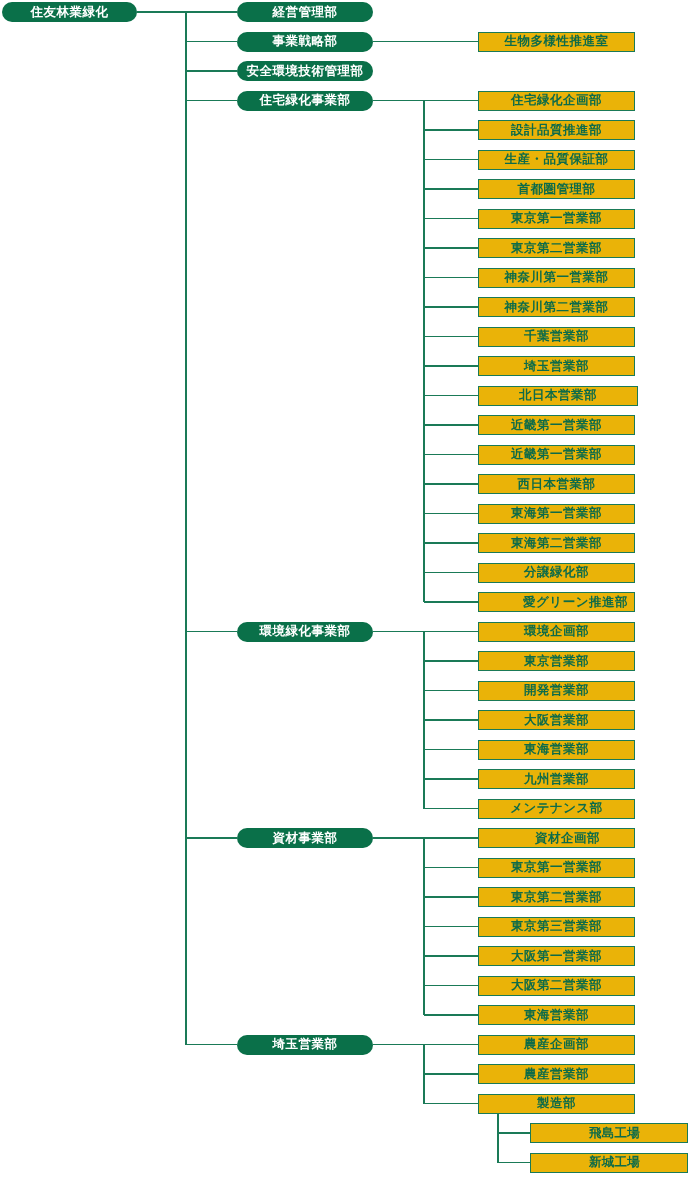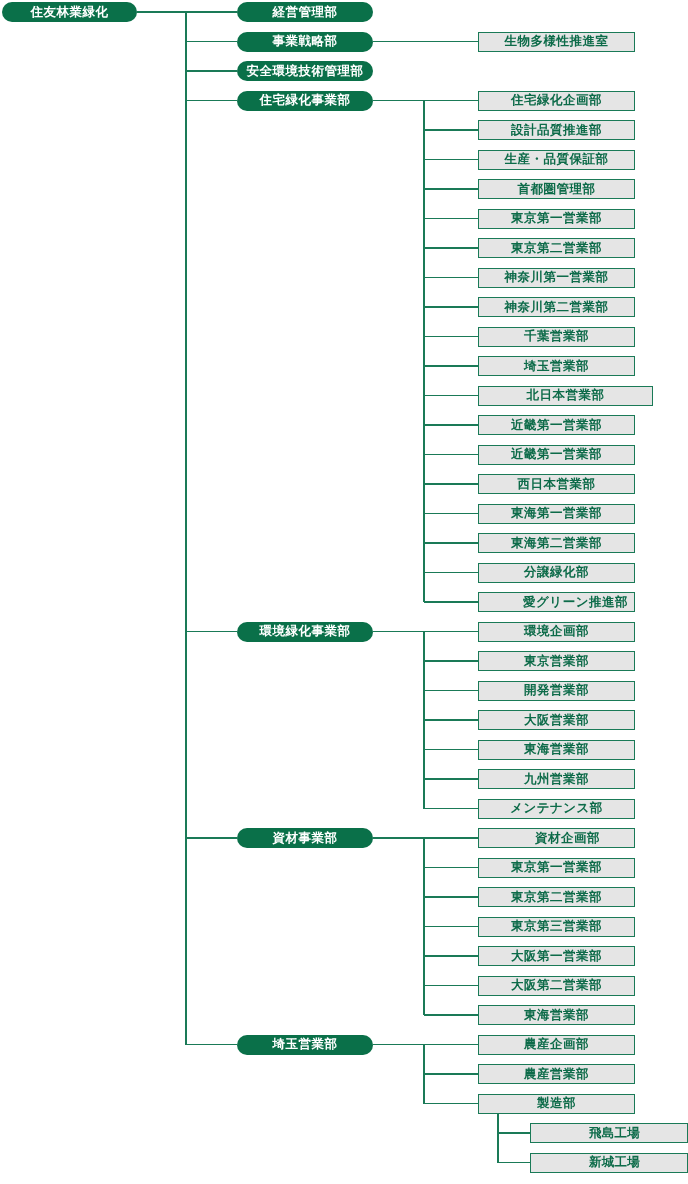--- a/index.html
+++ b/index.html
@@ -14,21 +14,21 @@
   .node{position:absolute;box-sizing:border-box;display:flex;align-items:center;justify-content:center;}
 
   .pill{
     background:#0a7049;color:#ffffff;border-radius:11px;
     font-weight:bold;letter-spacing:.5px;
   }
   .pill.root{font-size:12.5px;}
   .pill.lvl2{font-size:12.5px;}
 
   .box{
-    background:#e5e5e5;border:1.6px solid #1a7a57;color:#0d6b49;
+    background:#eab308;border:1.6px solid #1a7a57;color:#0d6b49;
     font-size:12.5px;font-weight:bold;letter-spacing:.5px;
   }
   .box.wide{letter-spacing:.3px;padding-left:11px;}
 </style>
 </head>
 <body>
 
 <div id="chart">
   <svg class="lines" id="lines" xmlns="http://www.w3.org/2000/svg">
       <line x1="137" y1="12" x2="186" y2="12" stroke="#1a7a57" stroke-width="1.6" shape-rendering="crispEdges"></line>
@@ -99,21 +99,21 @@
       <div class="node box" style="left: 478px; top: 90.5px; width: 157px; height: 20px;">住宅緑化企画部</div>
       <div class="node box" style="left: 478px; top: 120px; width: 157px; height: 20px;">設計品質推進部</div>
       <div class="node box" style="left: 478px; top: 149.5px; width: 157px; height: 20px;">生産・品質保証部</div>
       <div class="node box" style="left: 478px; top: 179px; width: 157px; height: 20px;">首都圏管理部</div>
       <div class="node box" style="left: 478px; top: 208.5px; width: 157px; height: 20px;">東京第一営業部</div>
       <div class="node box" style="left: 478px; top: 238px; width: 157px; height: 20px;">東京第二営業部</div>
       <div class="node box" style="left: 478px; top: 267.5px; width: 157px; height: 20px;">神奈川第一営業部</div>
       <div class="node box" style="left: 478px; top: 297px; width: 157px; height: 20px;">神奈川第二営業部</div>
       <div class="node box" style="left: 478px; top: 326.5px; width: 157px; height: 20px;">千葉営業部</div>
       <div class="node box" style="left: 478px; top: 356px; width: 157px; height: 20px;">埼玉営業部</div>
-      <div class="node box" style="left: 478px; top: 385.5px; width: 175px; height: 20px;">北日本営業部</div>
+      <div class="node box" style="left: 478px; top: 385.5px; width: 160px; height: 20px;">北日本営業部</div>
       <div class="node box" style="left: 478px; top: 415px; width: 157px; height: 20px;">近畿第一営業部</div>
       <div class="node box" style="left: 478px; top: 444.5px; width: 157px; height: 20px;">近畿第一営業部</div>
       <div class="node box" style="left: 478px; top: 474px; width: 157px; height: 20px;">西日本営業部</div>
       <div class="node box" style="left: 478px; top: 503.5px; width: 157px; height: 20px;">東海第一営業部</div>
       <div class="node box" style="left: 478px; top: 533px; width: 157px; height: 20px;">東海第二営業部</div>
       <div class="node box" style="left: 478px; top: 562.5px; width: 157px; height: 20px;">分譲緑化部</div>
       <div class="node box" style="left: 478px; top: 592px; width: 157px; height: 20px; padding-left: 38px;">愛グリーン推進部</div>
       <div class="node pill lvl2" style="left: 237px; top: 621.5px; width: 136px; height: 20px;">環境緑化事業部</div>
       <div class="node box" style="left: 478px; top: 621.5px; width: 157px; height: 20px;">環境企画部</div>
       <div class="node box" style="left: 478px; top: 651px; width: 157px; height: 20px;">東京営業部</div>

